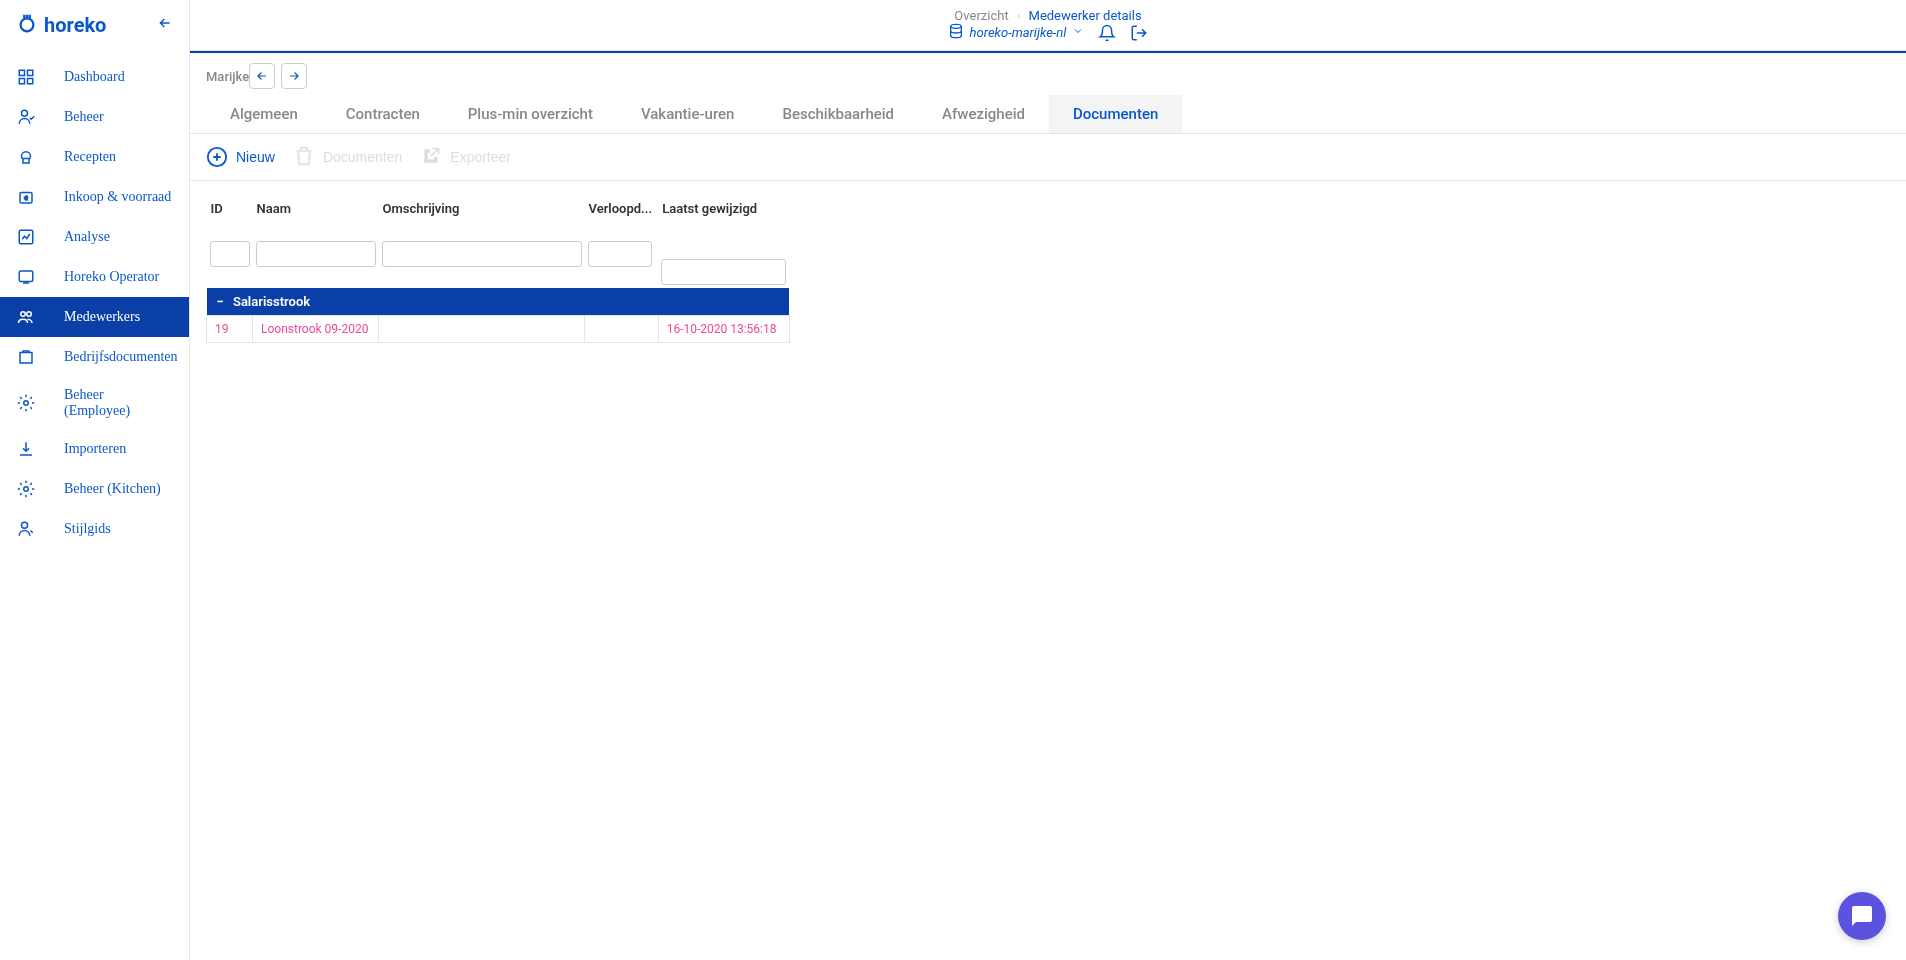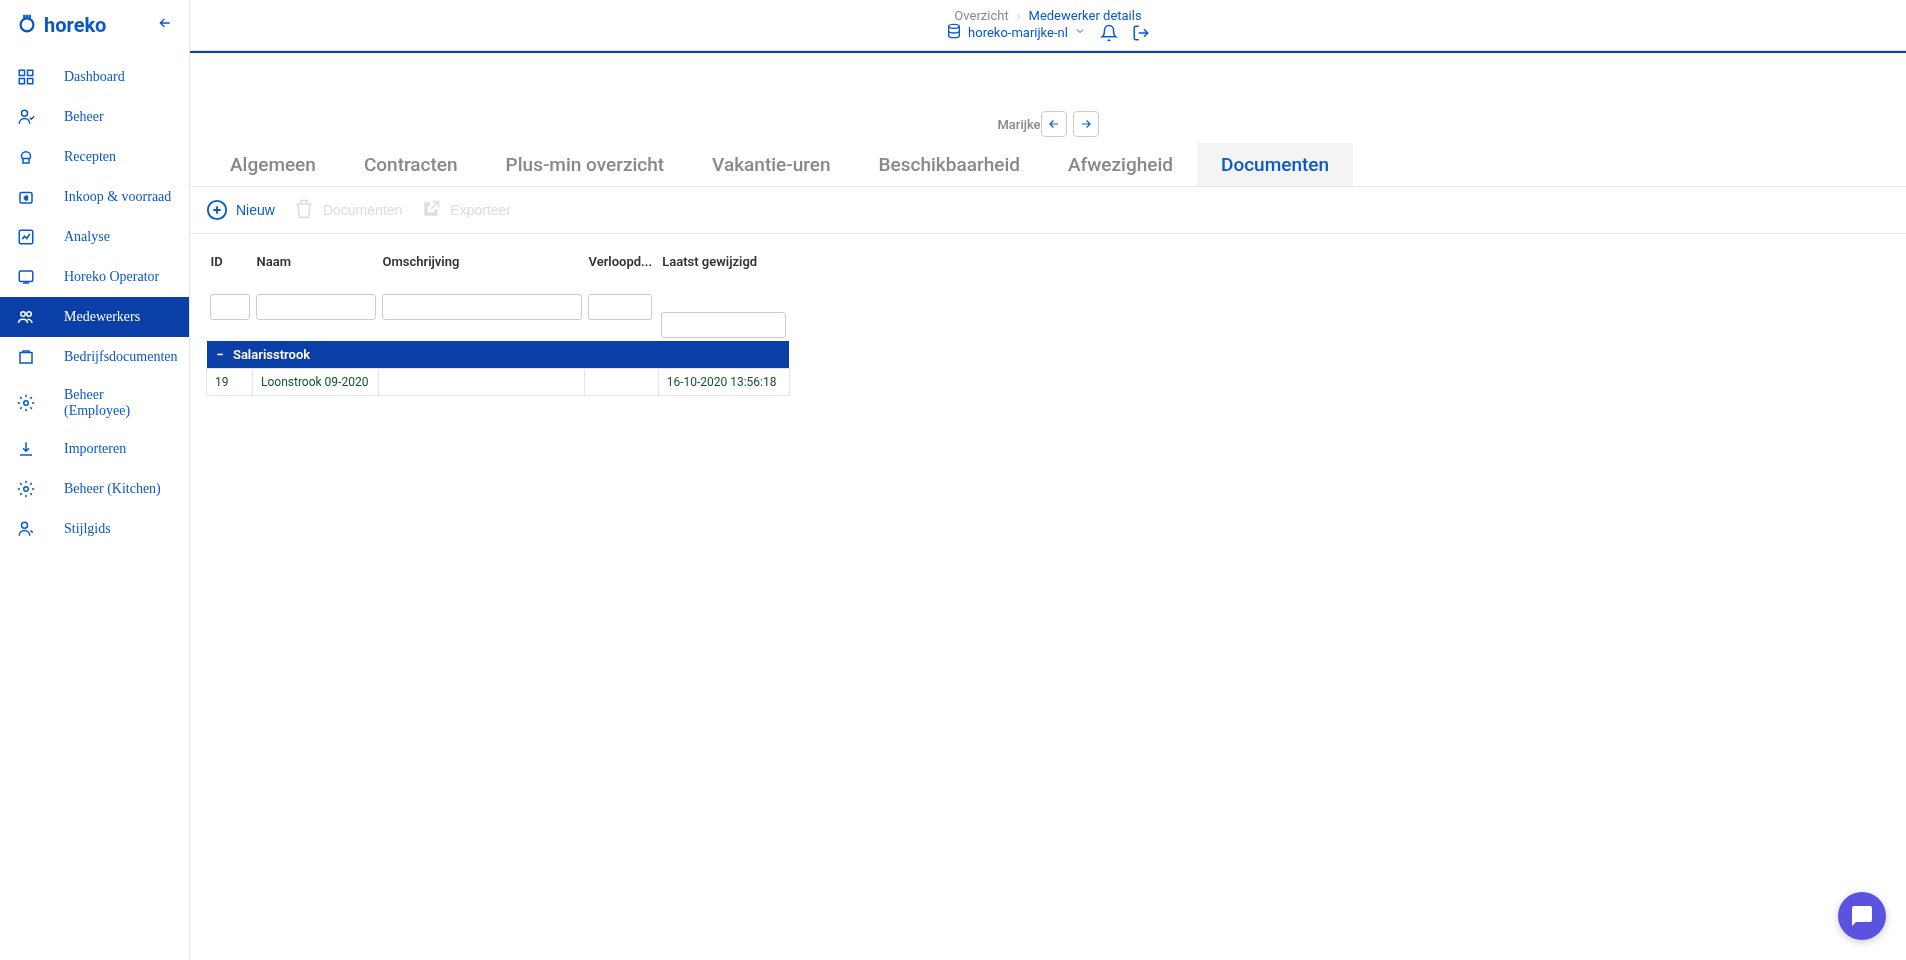--- a/index.html
+++ b/index.html
@@ -24,34 +24,34 @@
     .main { flex: 1; display: flex; flex-direction: column; overflow: hidden; }
     
     
     .topbar { display: flex; align-items: center; justify-content: space-between; padding: 8px 16px; border-bottom: 1px solid #e5e5e5; flex-direction: column; }
     .breadcrumb { display: flex; align-items: center; gap: 8px; font-size: 13px; }
     .breadcrumb-item { color: #888; }
     .breadcrumb-item.active { color: #0a58ca; }
     .breadcrumb-sep { color: #ccc; }
     
     .topbar-right { display: flex; align-items: center; gap: 14px; }
-    .account-selector { display: flex; align-items: center; gap: 6px; color: #0a58ca; cursor: pointer; font-size: 13px; }
+    .account-selector { display: flex; align-items: center; gap: 6px; color: #0a58ca; cursor: pointer; font-size: 13px; font-style: italic; }
     .topbar-icon { color: #0a58ca; cursor: pointer; width: 18px; height: 18px; }
     
     .blue-divider { height: 2px; background: #0a3fa8; }
     
     
-    .page-header { display: flex; align-items: center; justify-content: center; padding: 10px 16px 6px; margin-top: 48px; }
+    .page-header { display: flex; align-items: center; justify-content: flex-start; padding: 10px 16px 6px; }
     .page-title { font-size: 13px; color: #888; font-weight: 500; }
     .nav-arrows { display: flex; gap: 6px; }
     .nav-arrow-btn { width: 26px; height: 26px; border: 1px solid #ccc; border-radius: 4px; display: flex; align-items: center; justify-content: center; cursor: pointer; color: #0a58ca; background: #fff; }
     
     
     .tabs { display: flex; border-bottom: 1px solid #e5e5e5; padding: 0 16px; }
-    .tab { padding: 10px 24px; cursor: pointer; font-size: 19px; color: #888; font-weight: 500; }
+    .tab { padding: 10px 24px; cursor: pointer; font-size: 15px; color: #888; font-weight: 500; }
     .tab.active { background: #f4f4f4; color: #0a58ca; }
     
     
     .toolbar { display: flex; align-items: center; gap: 18px; padding: 12px 16px; border-bottom: 1px solid #e5e5e5; }
     .toolbar-btn { display: flex; align-items: center; gap: 8px; color: #0a58ca; cursor: pointer; font-size: 14px; font-weight: 500; background: none; border: none; }
     .toolbar-btn.disabled { color: #ddd; cursor: not-allowed; }
     .toolbar-btn-icon { width: 22px; height: 22px; }
     
     
     .table-area { padding: 16px; }
@@ -63,21 +63,21 @@
     .col-id { width: 40px; }
     .col-name { width: 120px; }
     .col-desc { width: 200px; }
     .col-expire { width: 64px; }
     .col-modified { width: 125px; margin-top: 36px; }
     
     .group-row { background: #0a3fa8; color: #fff; font-weight: 600; font-size: 13px; }
     .group-row td { padding: 6px 10px; }
     .group-toggle { margin-right: 6px; cursor: pointer; font-weight: 700; }
     
-    .data-row td { padding: 6px 8px; border: 1px solid #e5e5e5; font-size: 12px; color: #14532d; }
+    .data-row td { padding: 6px 8px; border: 1px solid #e5e5e5; font-size: 12px; color: #ec4899; }
     
     
     .chat-bubble { position: fixed; bottom: 20px; right: 20px; width: 48px; height: 48px; border-radius: 50%; background: #5c52e0; display: flex; align-items: center; justify-content: center; cursor: pointer; box-shadow: 0 2px 8px rgba(0,0,0,0.2); }
     .chat-bubble svg { color: #fff; }
   </style>
 </head>
 <body>
 
 <div class="app">
 

